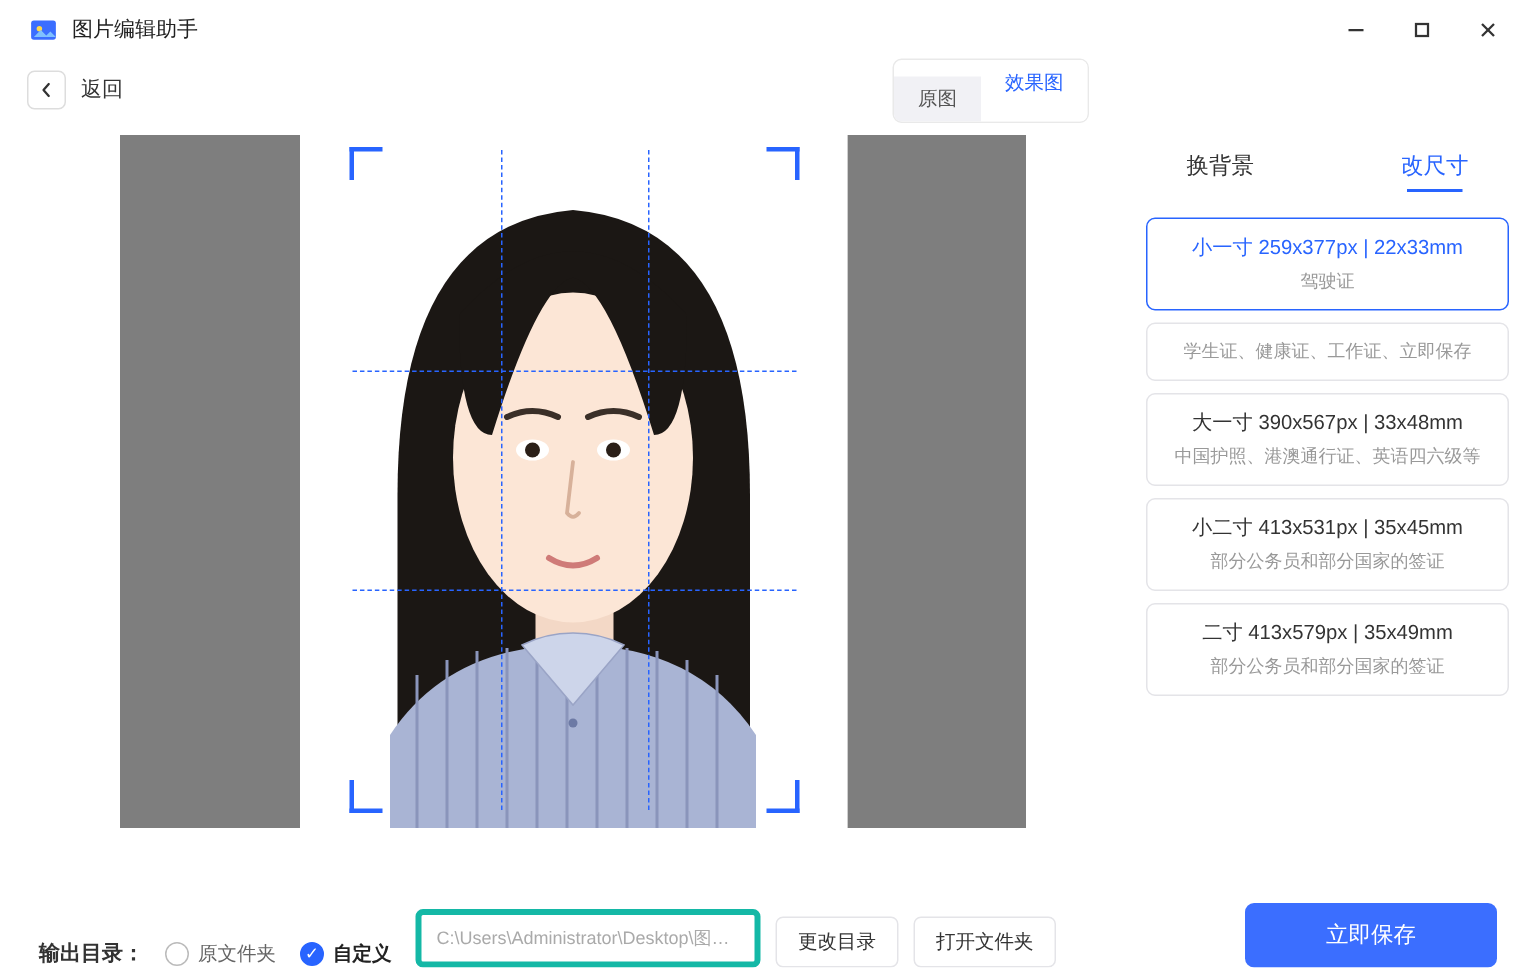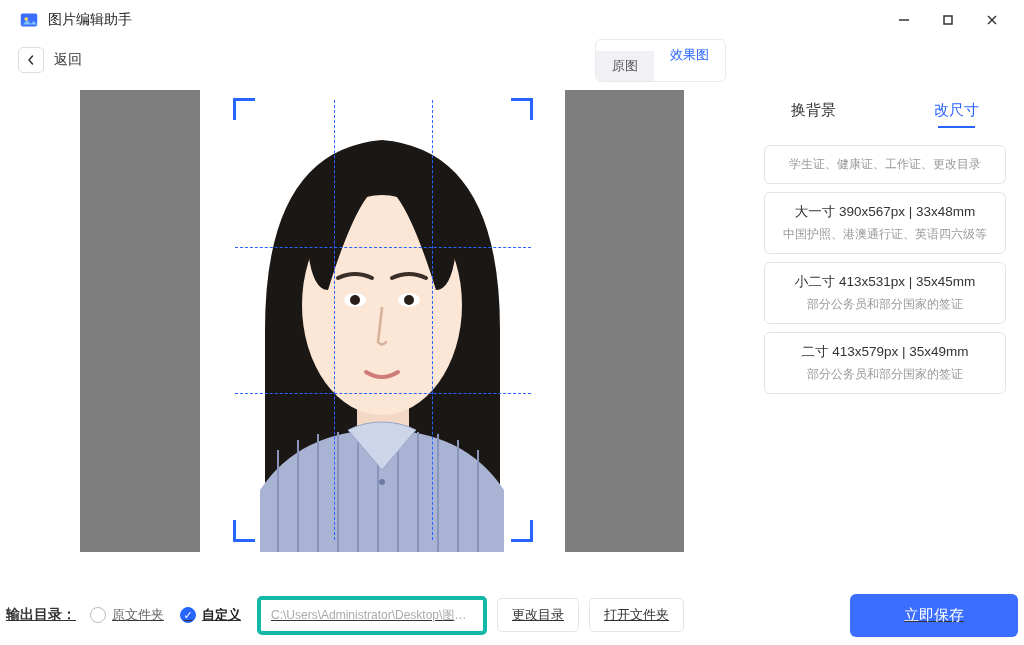--- a/index.html
+++ b/index.html
@@ -143,24 +143,23 @@
     cursor: pointer;
   }
   .size-card.selected { border-color: #2864ff; }
   .size-card .spec { font-size: 13.5px; color: #333; margin-bottom: 5px; }
   .size-card.selected .spec { color: #2864ff; }
   .size-card .desc { font-size: 12px; color: #999; }
 
   .footer {
     height: 60px;
     display: flex;
-    align-items: center;
-    padding: 0 6px;
+    align-items: flex-end;
+    padding: 0 26px;
     gap: 10px;
-    text-decoration: underline;
   }
   .footer .label { font-weight: 600; font-size: 14px; margin-right: 4px; }
   .radio-item { display: flex; align-items: center; gap: 6px; margin-right: 6px; cursor: pointer; }
   .radio-circle {
     width: 16px; height: 16px; border-radius: 50%;
     border: 1.5px solid #bbb; display: flex; align-items: center; justify-content: center;
   }
   .radio-circle.checked { border-color: #2864ff; background: #2864ff; }
   .radio-circle.checked::after { content: "✓"; color: #fff; font-size: 11px; line-height: 1; }
   .radio-label { font-size: 13px; color: #666; }
@@ -307,22 +306,26 @@
     </div>
   </div>
 
   <div class="sidebar">
     <div class="side-tabs">
       <div class="side-tab">换背景</div>
       <div class="side-tab active">改尺寸</div>
     </div>
     <div class="size-options" id="size-options">
 
+    <div class="size-card selected">
+          <div class="spec">小一寸 259x377px | 22x33mm</div>
+          <div class="desc">驾驶证</div>
+        </div>
         <div class="size-card">
-          <div class="desc">学生证、健康证、工作证、更改目录</div>
+          <div class="desc">学生证、健康证、工作证、立即保存</div>
         </div>
         <div class="size-card">
           <div class="spec">大一寸 390x567px | 33x48mm</div>
           <div class="desc">中国护照、港澳通行证、英语四六级等</div>
         </div>
         <div class="size-card">
           <div class="spec">小二寸 413x531px | 35x45mm</div>
           <div class="desc">部分公务员和部分国家的签证</div>
         </div>
         <div class="size-card">

